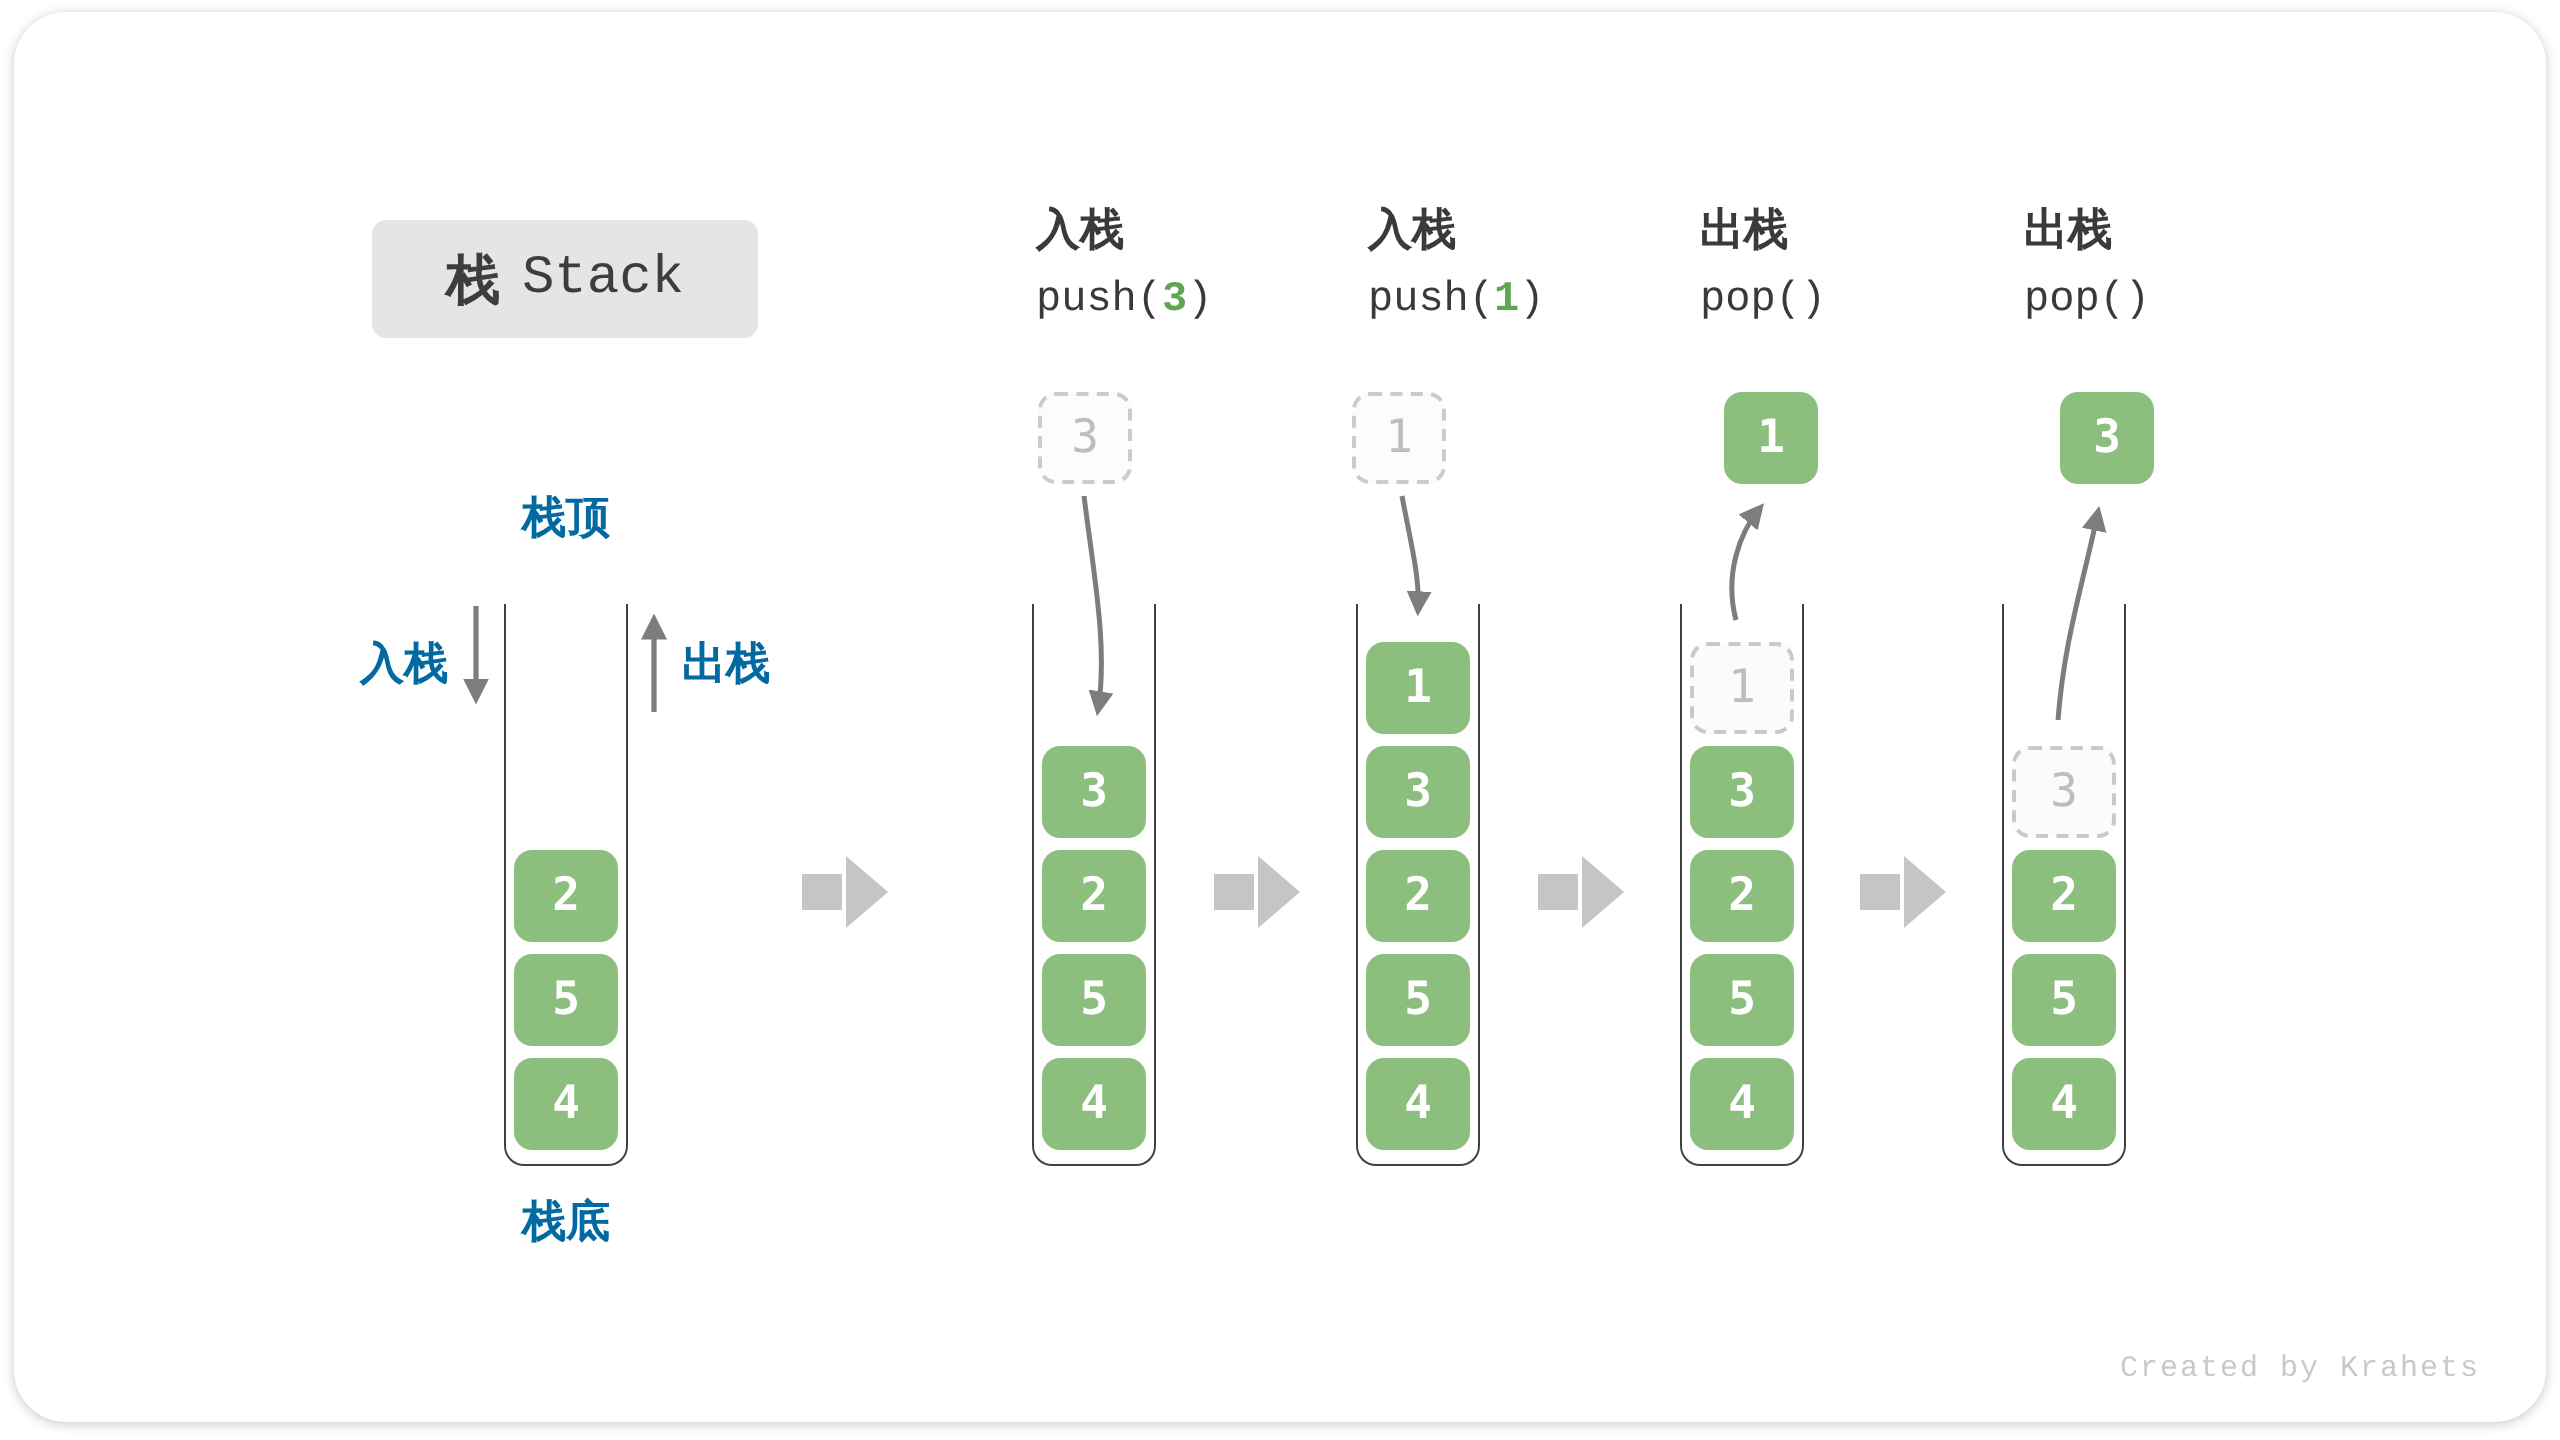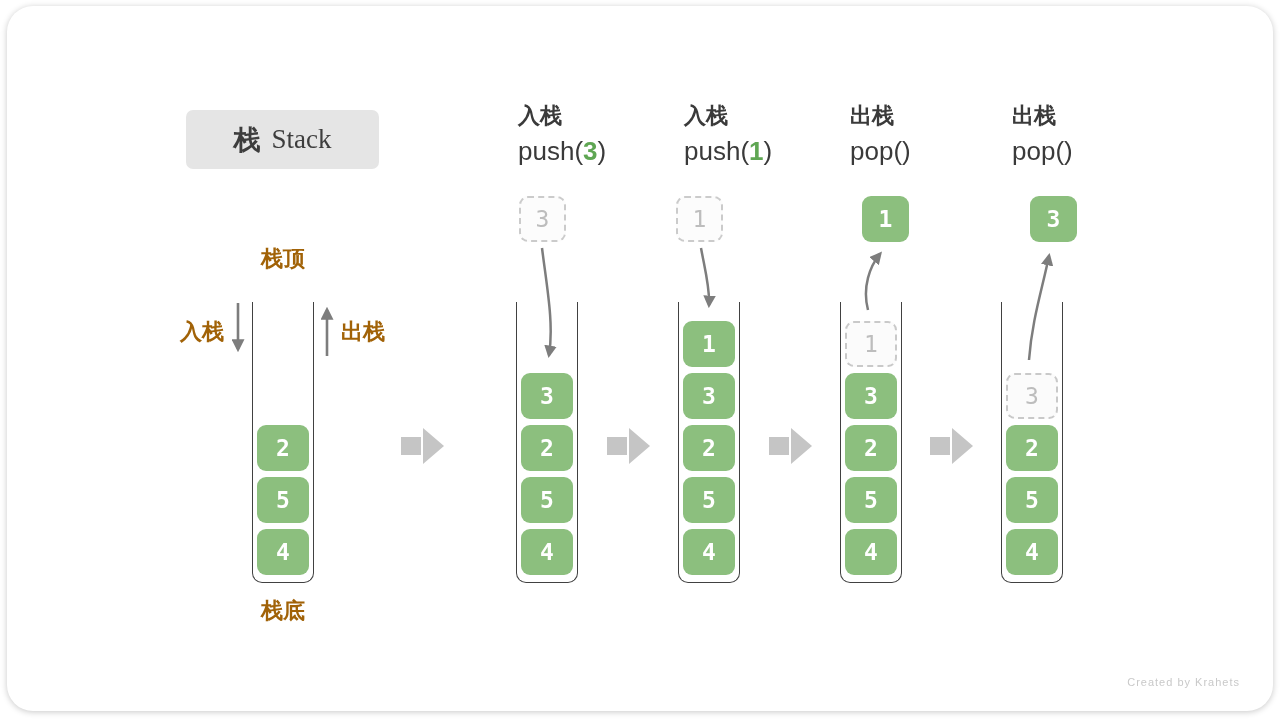--- a/index.html
+++ b/index.html
@@ -13,26 +13,26 @@
   }
 
   
   .title-box {
     position: absolute; left: 186px; top: 110px; width: 193px; height: 59px;
     background: #e5e5e5; border-radius: 7px;
     display: flex; align-items: center; justify-content: center; gap: 11px;
     font-size: 27px; color: #3d3d3d;
   }
   .title-box .cn { font-weight: bold; }
-  .title-box .en { font-family: Liberation Serif, serif; }
+  .title-box .en { font-family: Liberation Mono, monospace; }
 
   
   .col-head { position: absolute; top: 103px; }
   .head-cn { font-size: 22px; font-weight: bold; color: #3a3a3a; line-height: 26px; }
-  .head-code { margin-top: 9px; font-family: Liberation Sans, sans-serif; font-size: 26px; color: #3a3a3a; line-height: 26px; }
+  .head-code { margin-top: 9px; font-family: Liberation Mono, monospace; font-size: 21px; color: #3a3a3a; line-height: 26px; }
   .head-code .arg { color: #5fa653; font-weight: bold; }
 
   
   .stack-container {
     position: absolute; top: 302px; width: 62px; height: 281px;
     border: 1.5px solid #414141; border-top: none;
     border-radius: 0 0 10px 10px;
     display: flex; flex-direction: column; justify-content: flex-end; align-items: center;
     gap: 6px; padding-bottom: 7px;
     background: #ffffff;
@@ -51,27 +51,27 @@
   
   .float-box {
     position: absolute; top: 196px; width: 47px; height: 46px; border-radius: 9px;
     display: flex; align-items: center; justify-content: center;
     font-family: "DejaVu Sans Mono", "Liberation Mono", monospace; font-size: 23px;
   }
   .float-box.ghost { background: #fcfcfc; border: 2px dashed #cbcbcb; color: #bdbdbd; }
   .float-box.solid { background: #8cbf7e; color: #ffffff; font-weight: bold; }
 
   
-  .lbl { position: absolute; font-size: 22px; font-weight: bold; color: #a16207; }
+  .lbl { position: absolute; font-size: 22px; font-weight: bold; color: #0369a1; }
   .lbl.center { width: 62px; text-align: center; }
 
   .watermark {
     position: absolute; top: 676px; right: 40px;
-    font-family: Liberation Sans, sans-serif;
-    font-size: 11px; color: #c9c9c9; letter-spacing: 1px;
+    font-family: Liberation Mono, monospace;
+    font-size: 15px; color: #c9c9c9; letter-spacing: 1px;
   }
 
   svg.overlay { position: absolute; left: 0; top: 0; width: 1280px; height: 720px; pointer-events: none; }
 </style>
 </head>
 <body>
 
 <div class="card"></div>
 
 <div class="title-box">

